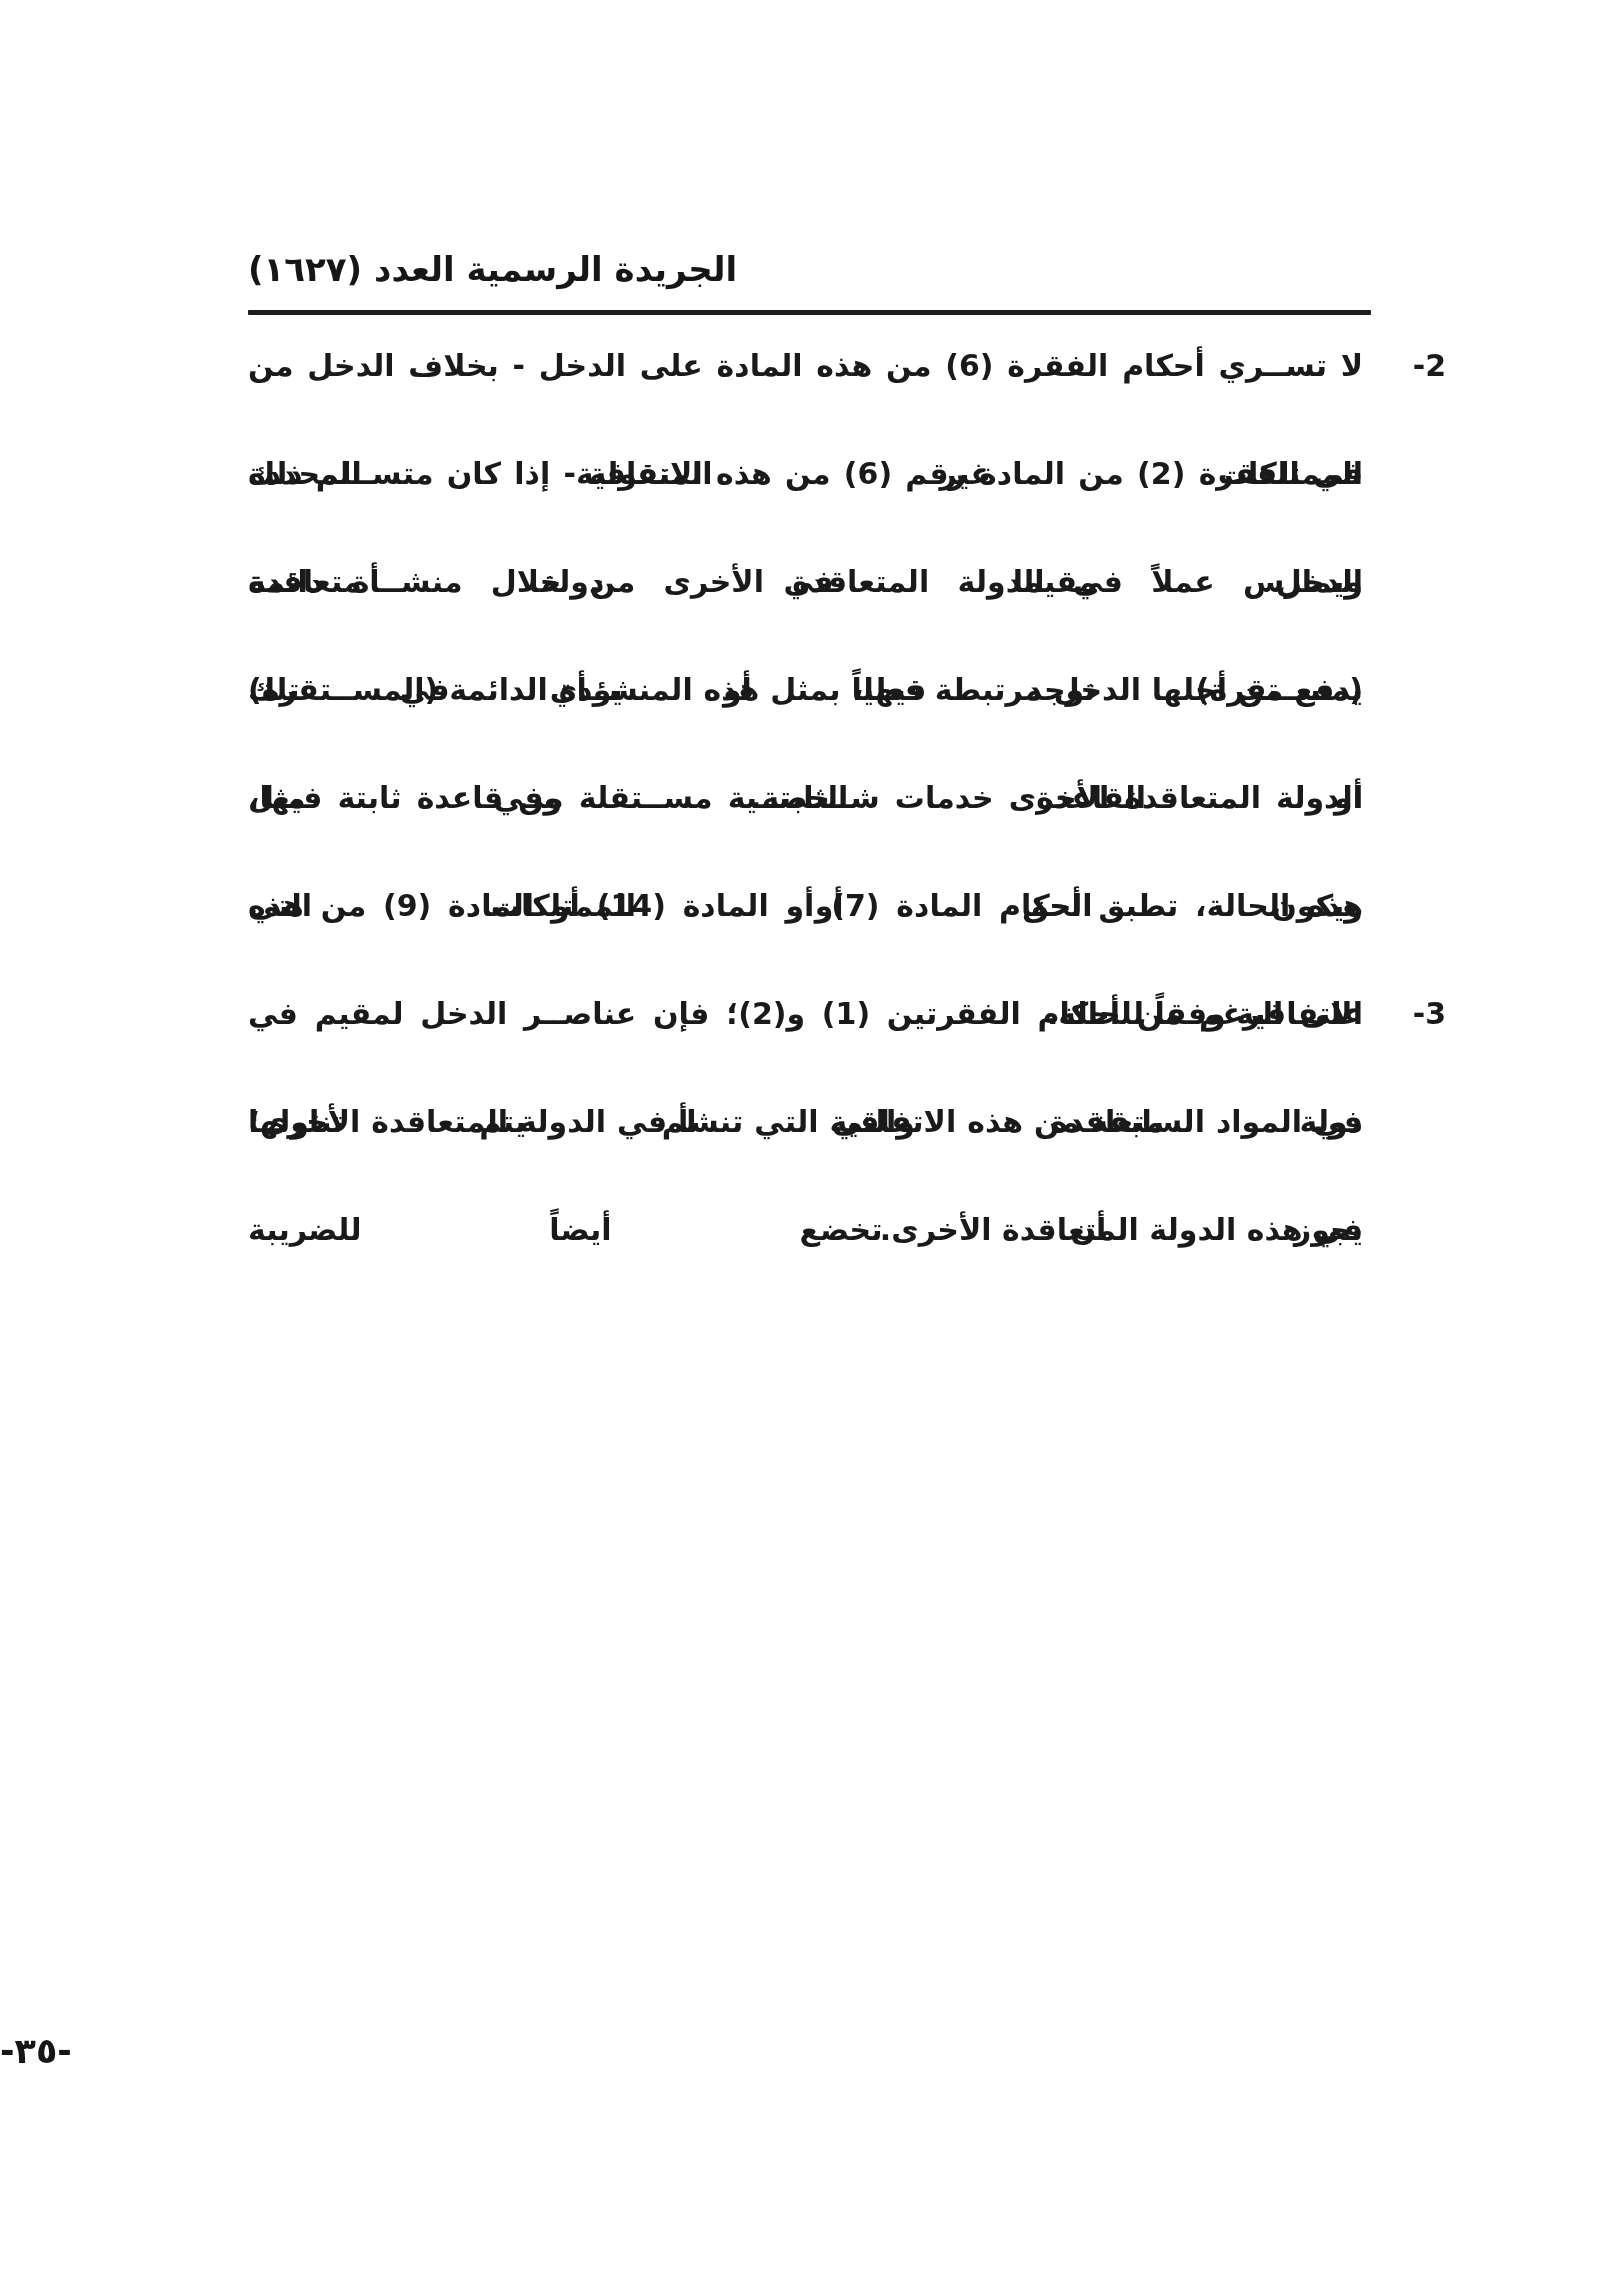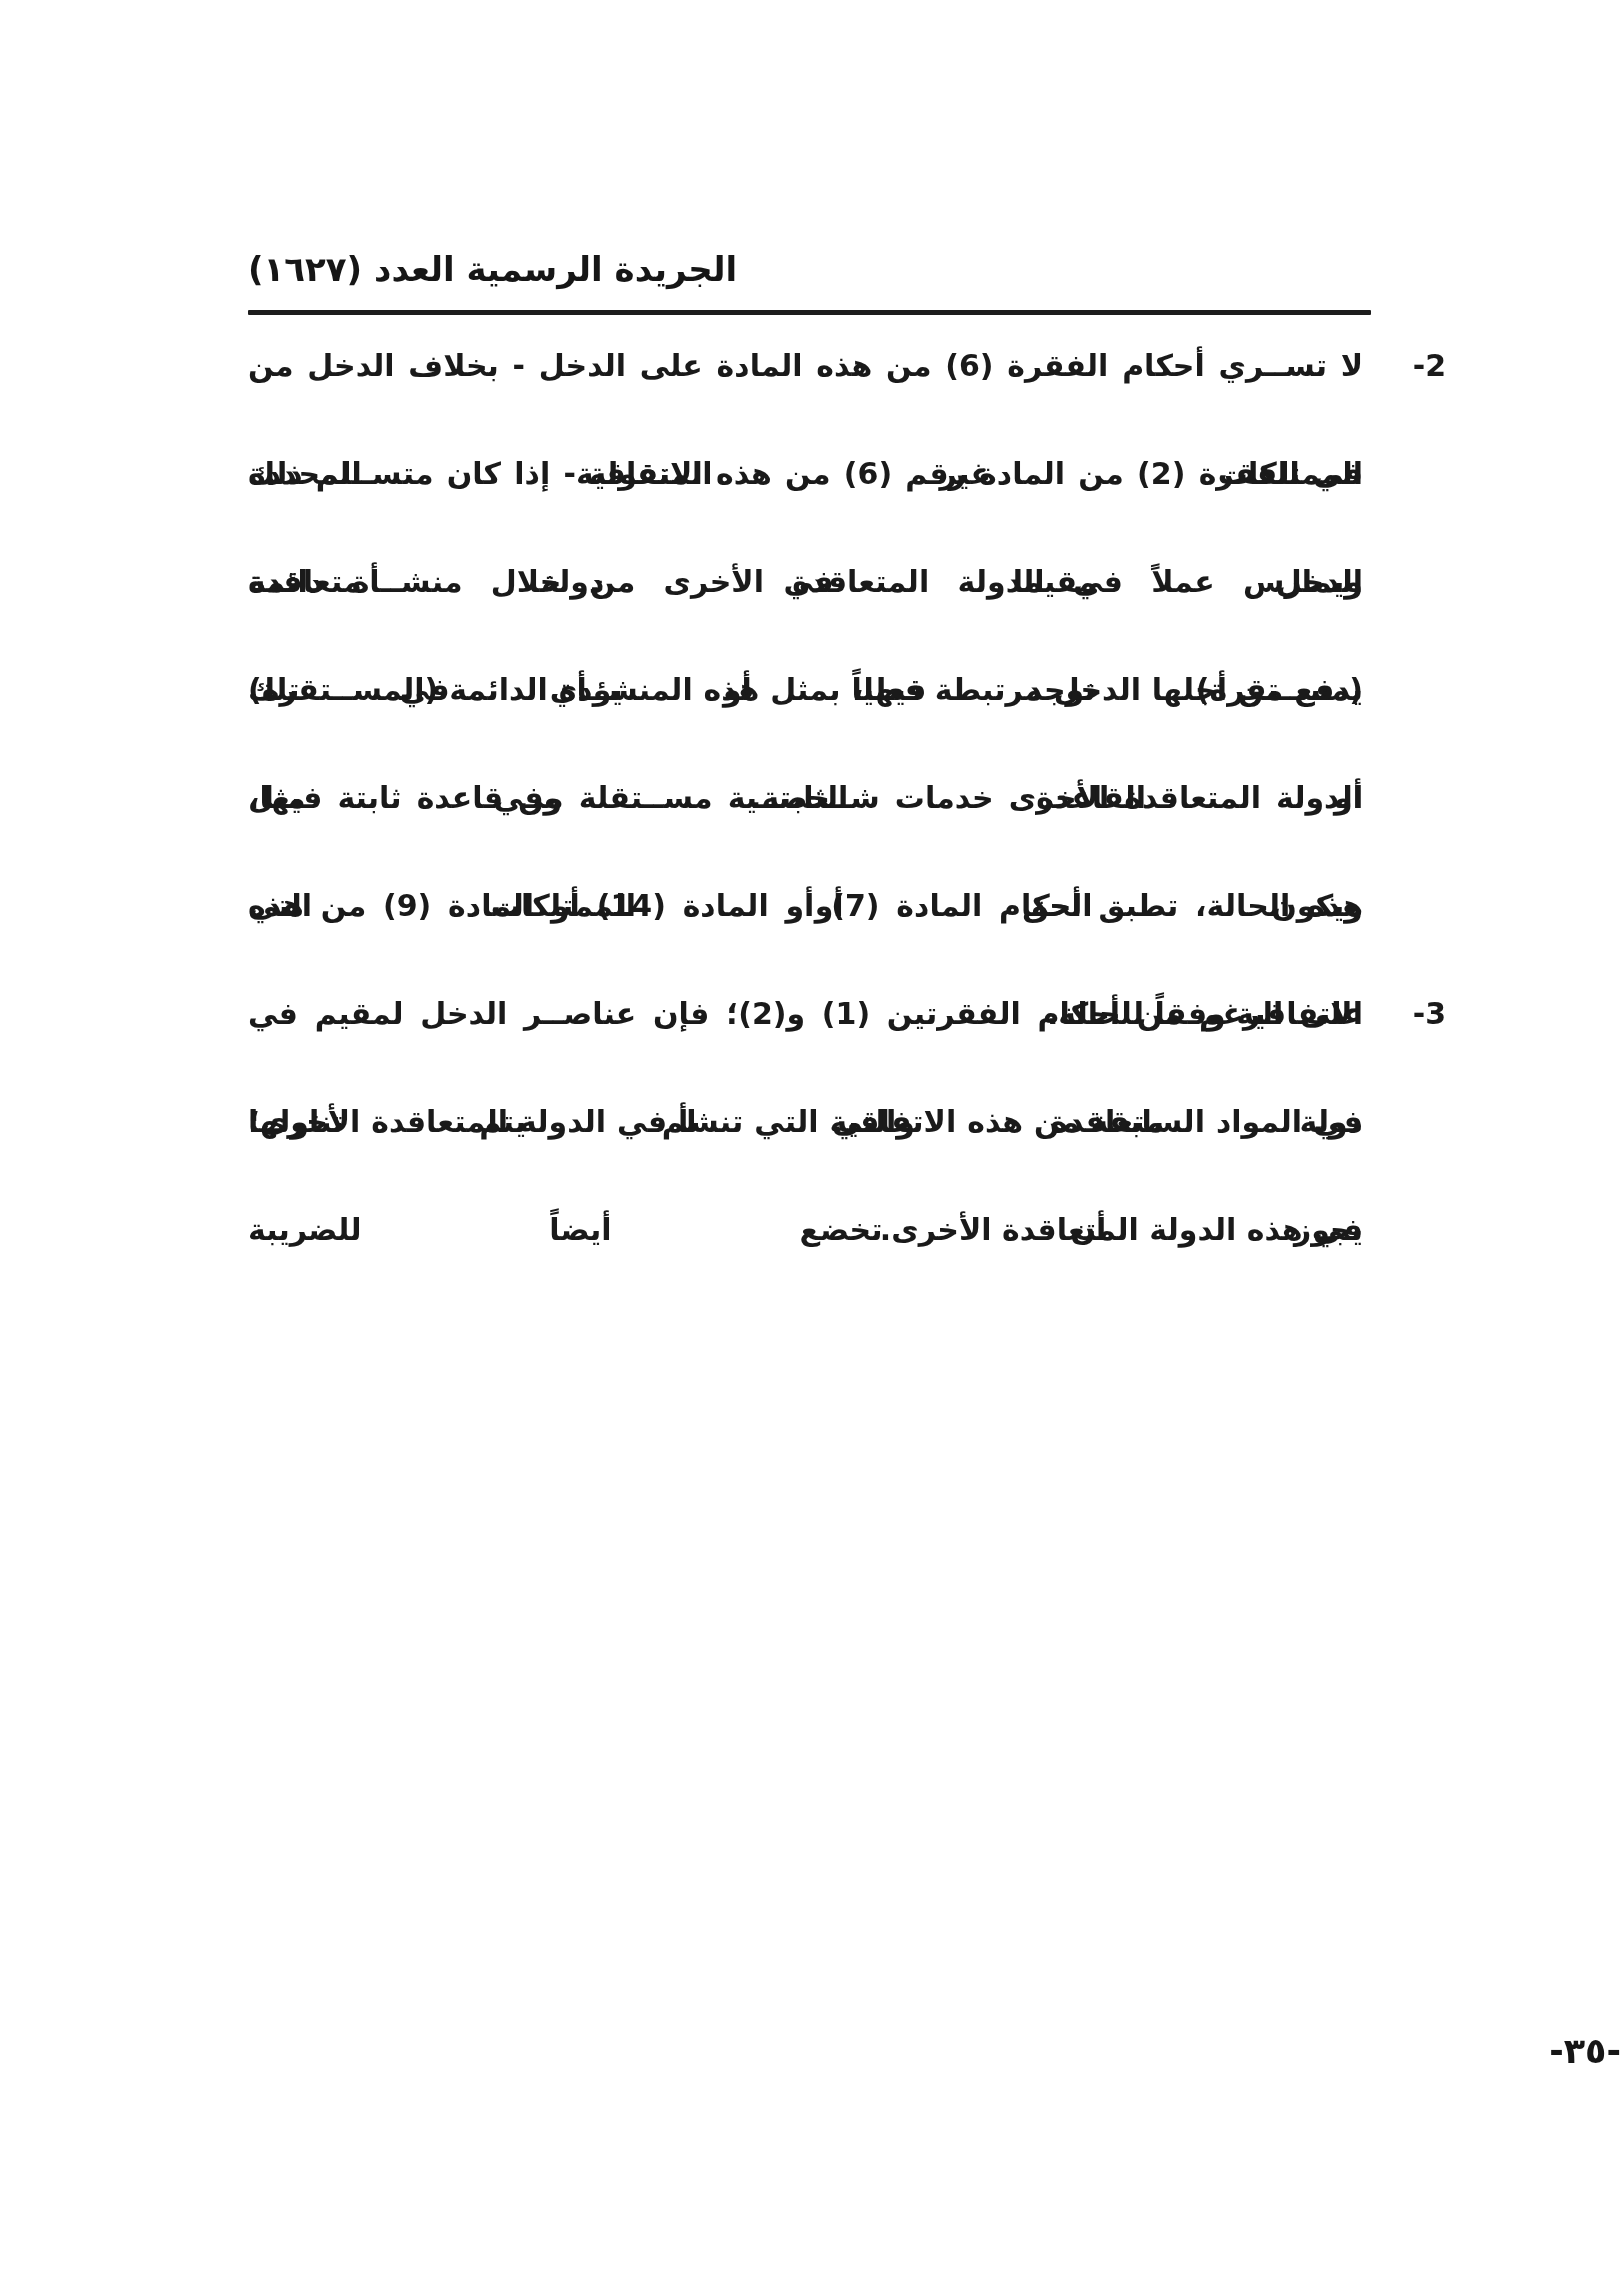--- a/index.html
+++ b/index.html
@@ -67,21 +67,21 @@
   .line-cont { margin-right: 83px; }
   .line-last { text-align-last: right; }
 
   
   .page-number {
     position: absolute;
     top: 2031px;
     left: 0;
     width: 100%;
     direction: rtl;
-    text-align: right;
+    text-align: left;
     font-size: 35px;
     font-weight: bold;
     color: #161616;
   }
 </style>
 </head>
 <body>
 
 <div class="page">
 

